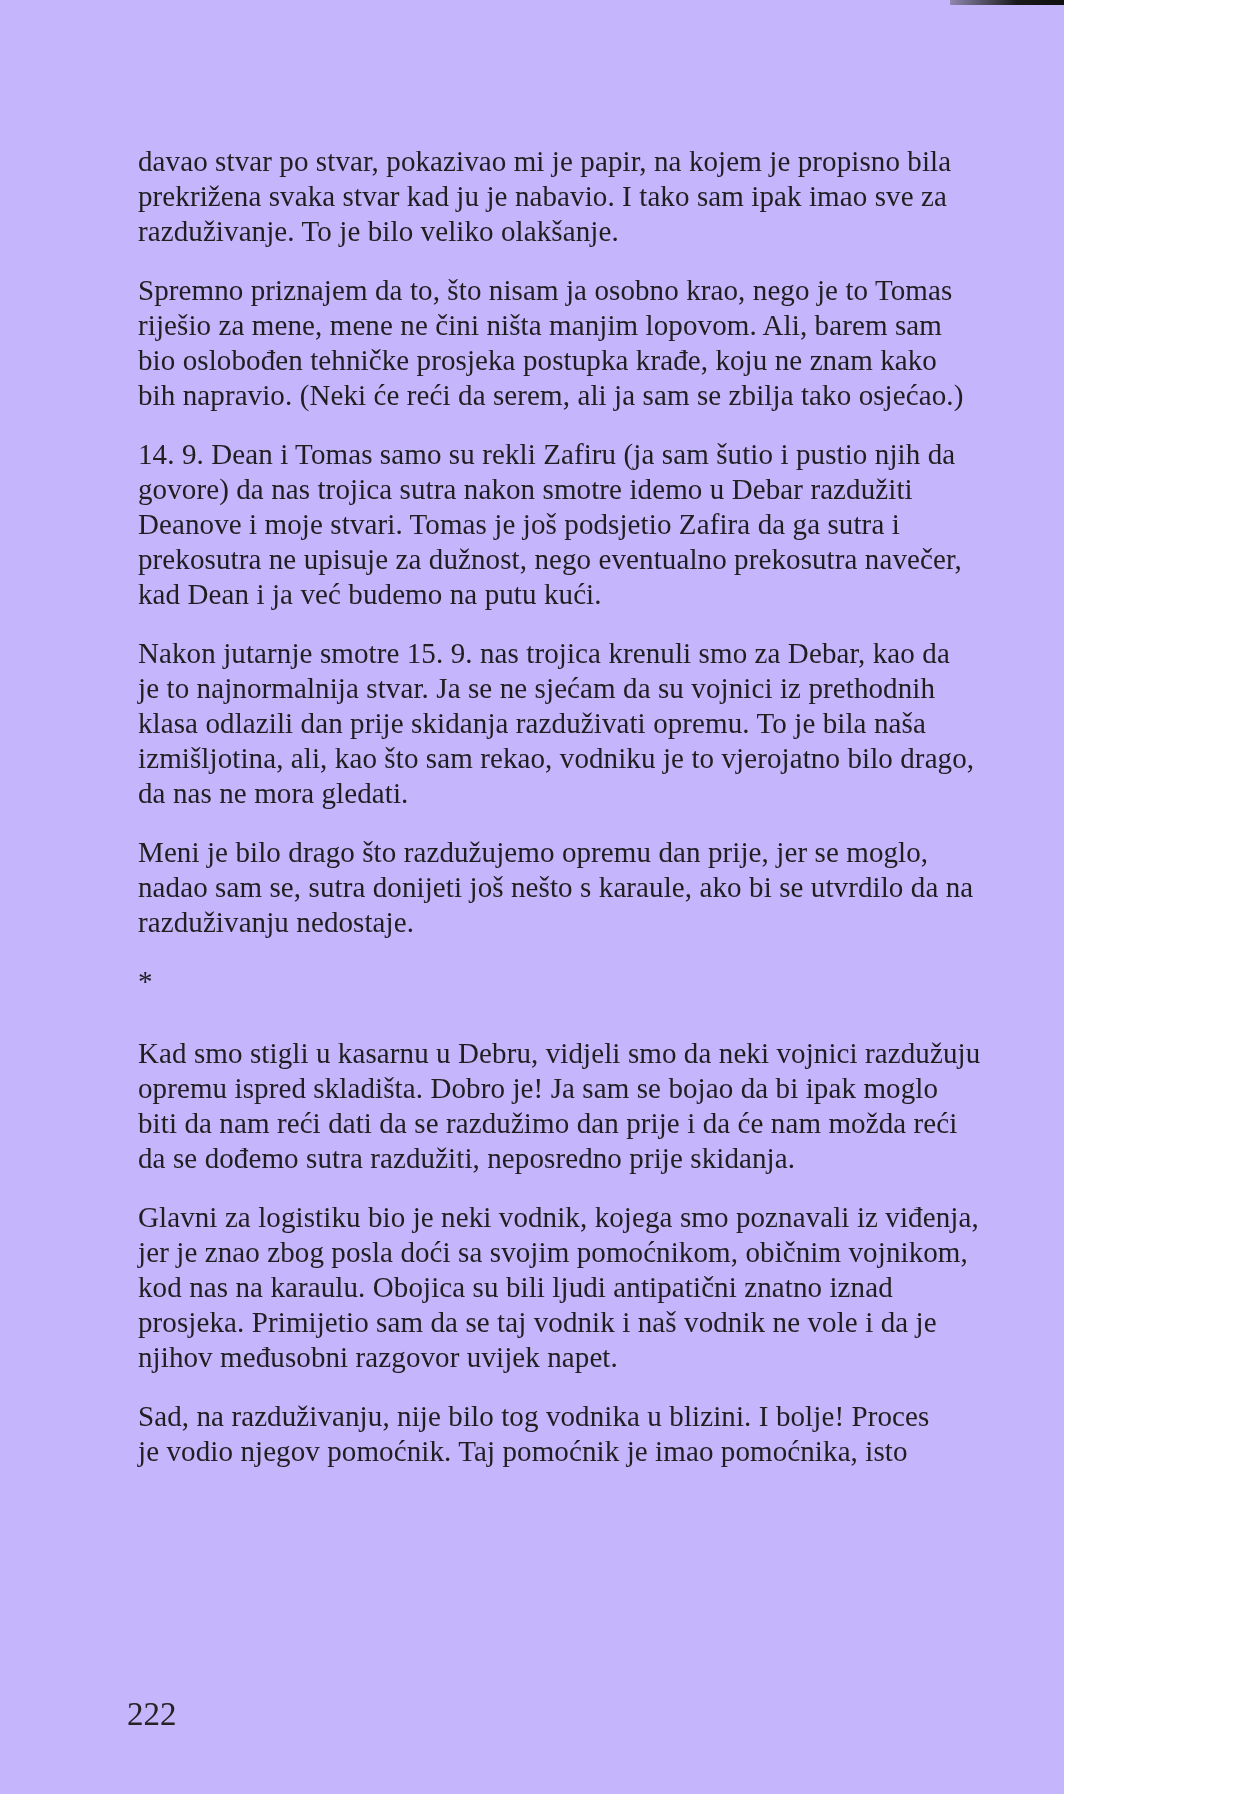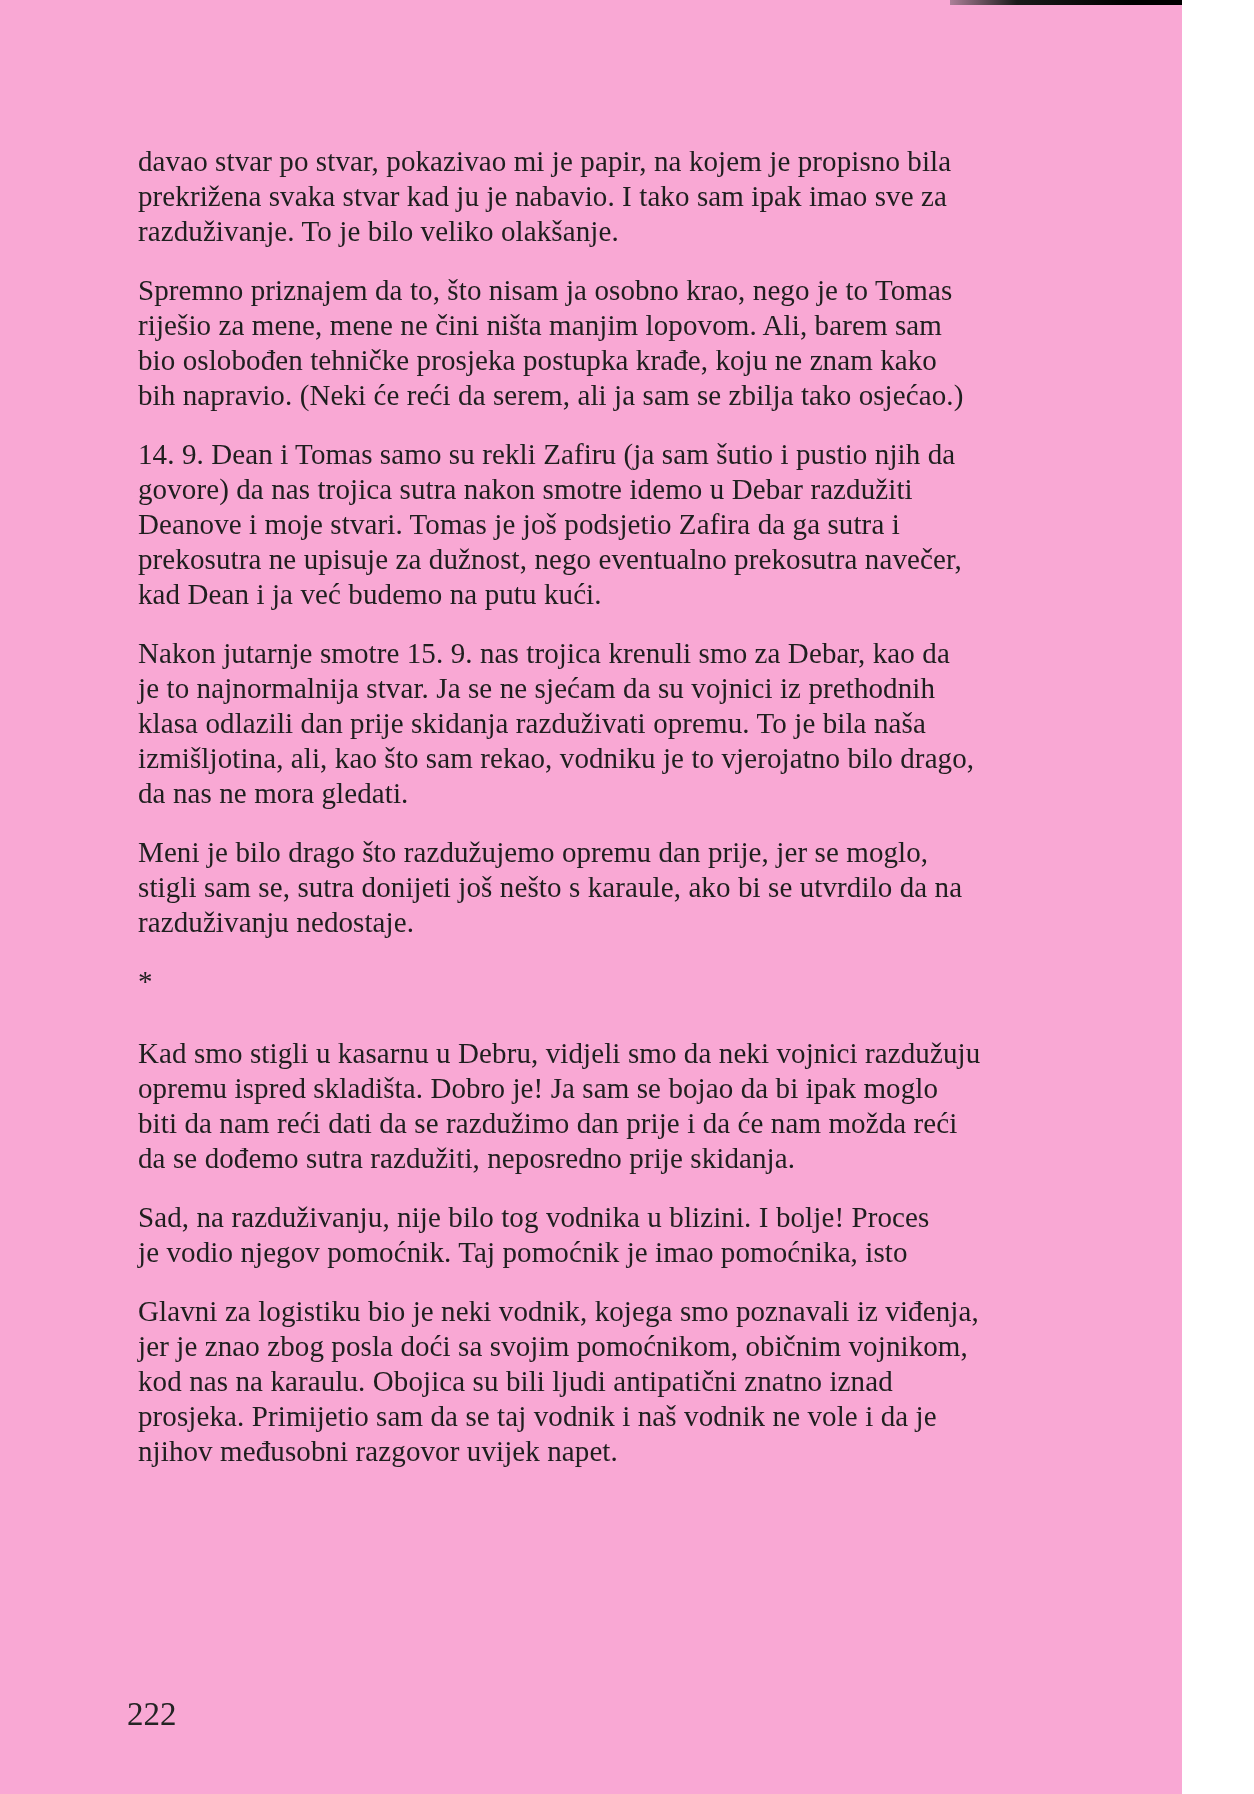--- a/index.html
+++ b/index.html
@@ -2,23 +2,23 @@
 <html lang="hr"><head>
 <meta charset="utf-8">
 <style>
   html, body {
     margin: 0;
     padding: 0;
     background: #ffffff;
   }
   .page {
     position: relative;
-    width: 1182px;
+    width: 1064px;
     height: 1794px;
-    background: #f9a8d4;
+    background: #c4b5fd;
     overflow: hidden;
     font-family: "Liberation Serif", "DejaVu Serif", serif;
     color: #1f1f1f;
   }
   .scan-bar {
     position: absolute;
     top: 0;
     left: 950px;
     width: 304px;
     height: 5px;
@@ -70,31 +70,31 @@
 govore) da nas trojica sutra nakon smotre idemo u Debar razdužiti
 Deanove i moje stvari. Tomas je još podsjetio Zafira da ga sutra i
 prekosutra ne upisuje za dužnost, nego eventualno prekosutra navečer,
 kad Dean i ja već budemo na putu kući.</p>
     <p>Nakon jutarnje smotre 15. 9. nas trojica krenuli smo za Debar, kao da
 je to najnormalnija stvar. Ja se ne sjećam da su vojnici iz prethodnih
 klasa odlazili dan prije skidanja razduživati opremu. To je bila naša
 izmišljotina, ali, kao što sam rekao, vodniku je to vjerojatno bilo drago,
 da nas ne mora gledati.</p>
     <p>Meni je bilo drago što razdužujemo opremu dan prije, jer se moglo,
-stigli sam se, sutra donijeti još nešto s karaule, ako bi se utvrdilo da na
+nadao sam se, sutra donijeti još nešto s karaule, ako bi se utvrdilo da na
 razduživanju nedostaje.</p>
     <p class="separator">*</p>
     <p>Kad smo stigli u kasarnu u Debru, vidjeli smo da neki vojnici razdužuju
 opremu ispred skladišta. Dobro je! Ja sam se bojao da bi ipak moglo
 biti da nam reći dati da se razdužimo dan prije i da će nam možda reći
 da se dođemo sutra razdužiti, neposredno prije skidanja.</p>
-    <p>Sad, na razduživanju, nije bilo tog vodnika u blizini. I bolje! Proces
-je vodio njegov pomoćnik. Taj pomoćnik je imao pomoćnika, isto</p>
     <p>Glavni za logistiku bio je neki vodnik, kojega smo poznavali iz viđenja,
 jer je znao zbog posla doći sa svojim pomoćnikom, običnim vojnikom,
 kod nas na karaulu. Obojica su bili ljudi antipatični znatno iznad
 prosjeka. Primijetio sam da se taj vodnik i naš vodnik ne vole i da je
 njihov međusobni razgovor uvijek napet.</p>
+    <p>Sad, na razduživanju, nije bilo tog vodnika u blizini. I bolje! Proces
+je vodio njegov pomoćnik. Taj pomoćnik je imao pomoćnika, isto</p>
   </main>
 
   <div class="page-number">222</div>
 
 </div>
 
 </body></html>

